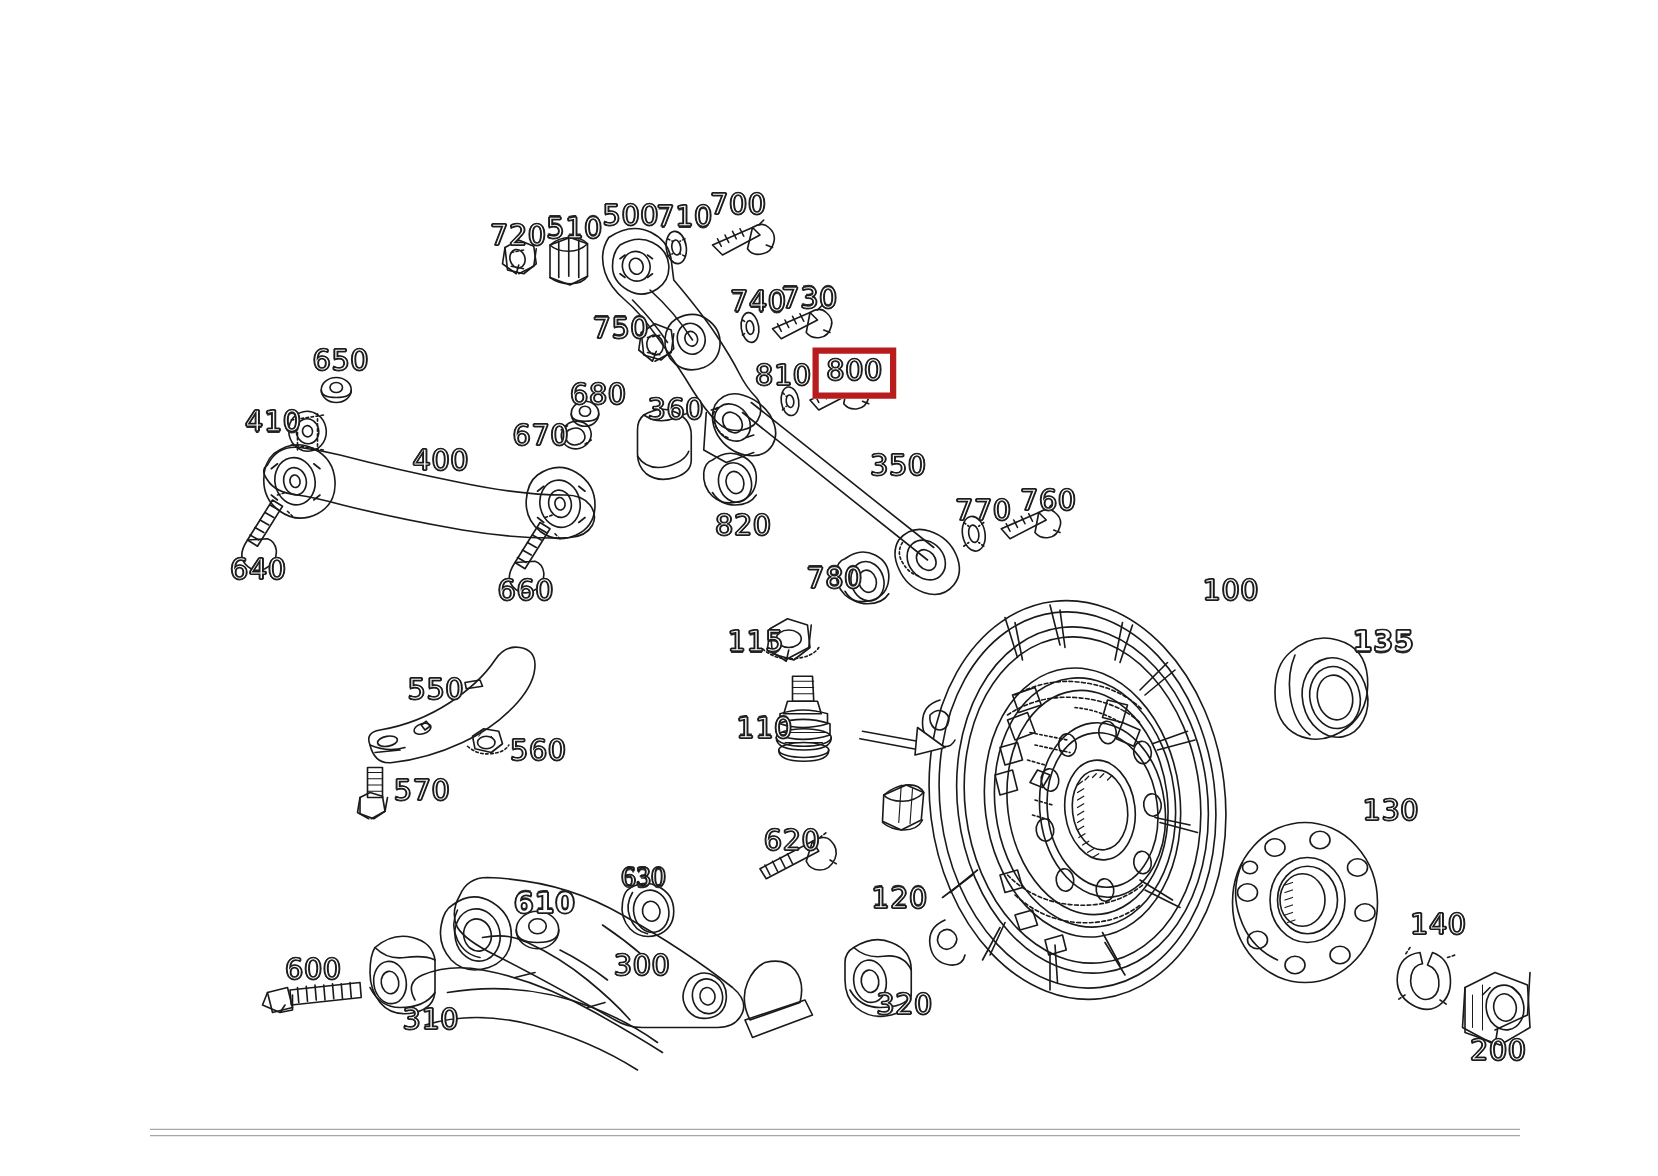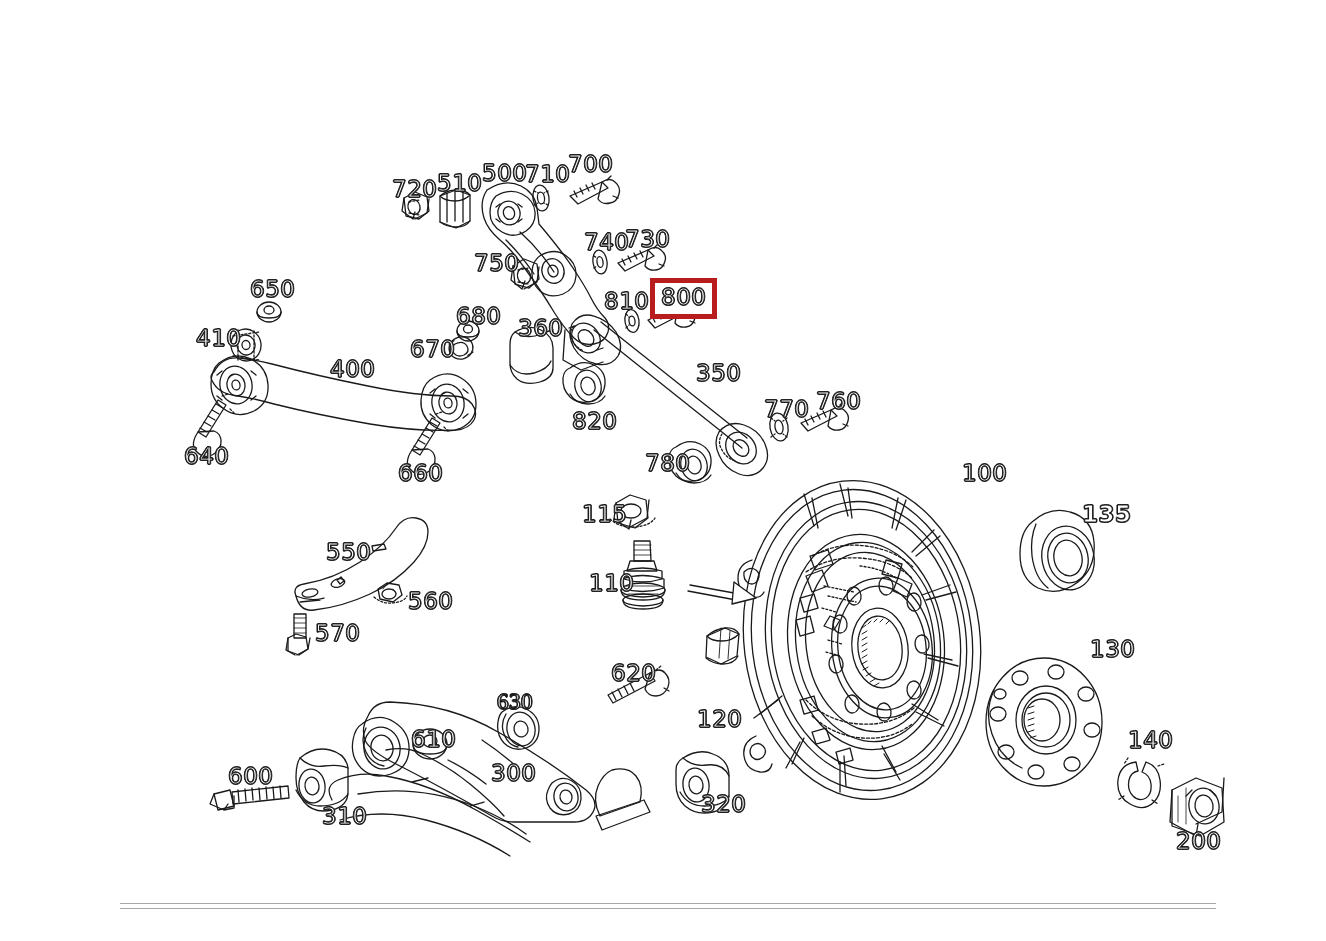--- a/index.html
+++ b/index.html
@@ -525,21 +525,21 @@
   <div class="callout" style="left:1128px; top:729px;">140</div>
   <div class="callout" style="left:1176px; top:830px;">200</div>
   <div class="callout" style="left:582px;  top:503px;">115</div>
   <div class="callout" style="left:589px;  top:572px;">110</div>
   <div class="callout" style="left:326px;  top:541px;">550</div>
   <div class="callout" style="left:408px;  top:590px;">560</div>
   <div class="callout" style="left:315px;  top:622px;">570</div>
   <div class="callout" style="left:697px;  top:668px;margin-top:40px;">120</div>
   <div class="callout" style="left:611px;  top:662px;">620</div>
   <div class="callout" style="left:497px;  top:690px;font-family:Liberation Serif, serif;">630</div>
-  <div class="callout" style="left:411px;  top:728px;">610</div>
+  <div class="callout" style="left:411px;  top:712px;font-weight:bold;">610</div>
   <div class="callout" style="left:228px;  top:765px;">600</div>
   <div class="callout" style="left:322px;  top:805px;">310</div>
   <div class="callout" style="left:491px;  top:762px;">300</div>
   <div class="callout" style="left:701px;  top:793px;">320</div>
 
   <div id="footer-rule"></div>
 
 </div>
 
 </body></html>

